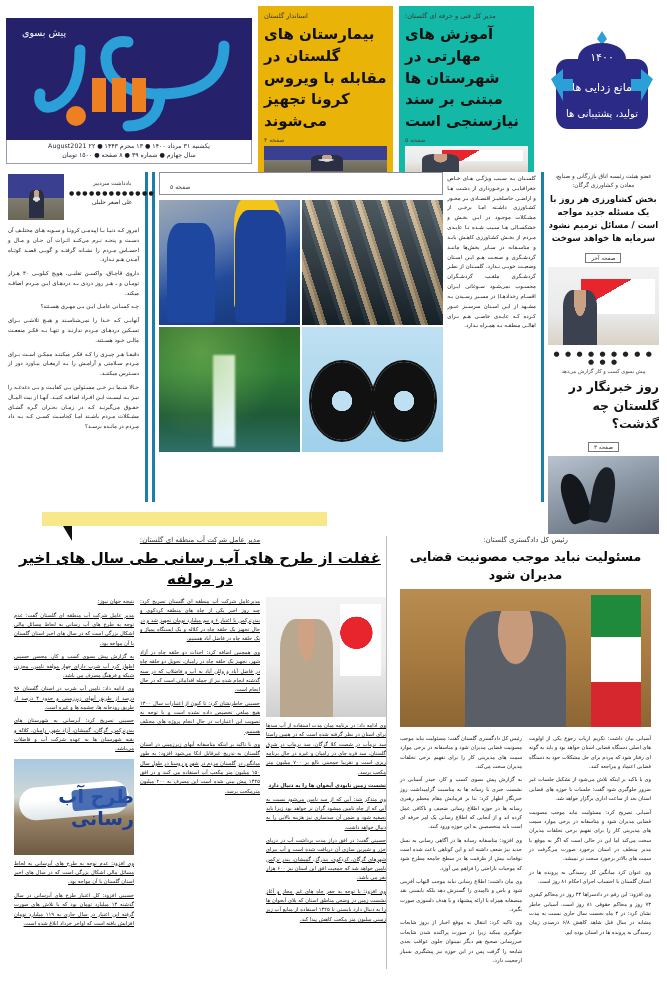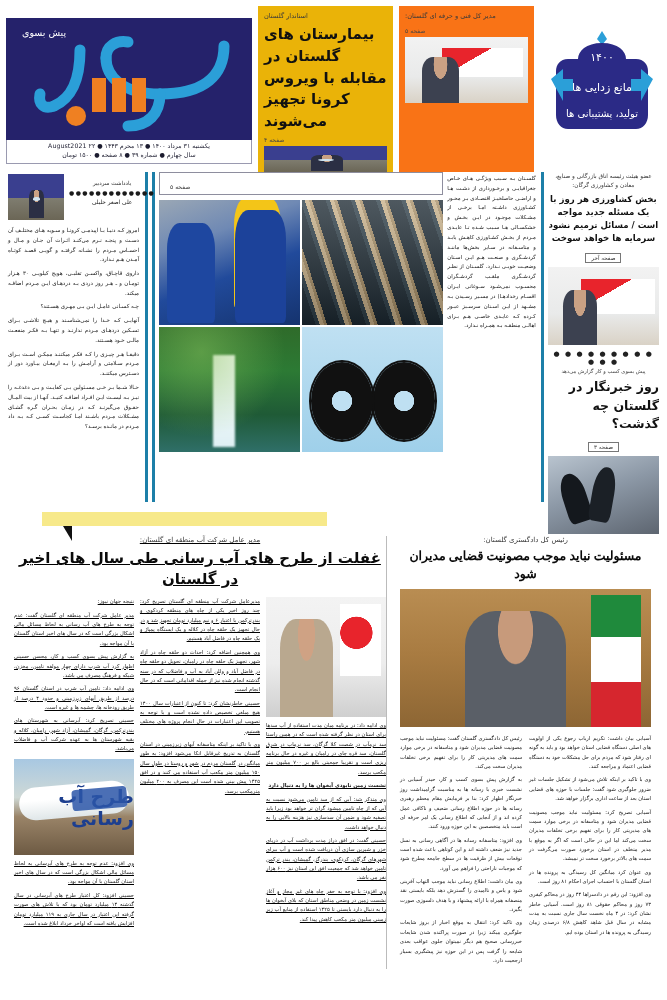--- a/index.html
+++ b/index.html
@@ -58,21 +58,21 @@
   }
 
   
   .teaser {
     width: 138px;
     margin-left: 6px;
     padding: 6px 6px 0;
     display: flex; flex-direction: column;
   }
   .teaser.pink { background: #eab308; }
-  .teaser.white { background: #f97316; }
+  .teaser.white { background: #14b8a6; }
   .teaser-kicker {
     font-size: 6.6px; color: #3a3a3a;
     text-align: left; margin-bottom: 4px;
   }
   .teaser-head {
     font-size: 15px; font-weight: bold; line-height: 1.45;
     color: #111; text-align: left; letter-spacing: -.2px;
   }
   .teaser-page {
     font-size: 6px; color: #444; margin: 3px 0 3px; text-align: left;
@@ -183,21 +183,21 @@
   .lower { display: flex; flex-direction: row-reverse; padding: 0 8px; }
 
   .lower-right { width: 378px; padding-left: 6px; text-decoration: underline; }
   .lower-left  { width: 265px; border-left: 1px solid #bbb; padding-left: 13px; }
 
   .sec-kicker { font-size: 7px; color: #333; text-align: center; margin-bottom: 4px; }
   .sec-head {
     font-size: 15px; font-weight: bold; color: #0a0a0a;
     text-align: center; letter-spacing: -.3px; line-height: 1.4;
   }
-  .sec-head.sm { font-size: 12.5px; font-family: Liberation Serif, serif; }
+  .sec-head.sm { font-size: 12.5px; }
 
   .cols3 { display: flex; flex-direction: row-reverse; gap: 6px; margin-top: 7px; }
   .cols2 { display: flex; flex-direction: row-reverse; gap: 7px; margin-top: 7px; }
   .col { flex: 1; }
   .col .body, .coltext {
     font-size: 5.2px; line-height: 1.8; text-align: justify; color: #151515;
   }
   .col .body p, .coltext p { margin-bottom: 4px; }
   .lead { font-size: 5.4px; }
 
@@ -304,20 +304,21 @@
 
     <div class="teaser pink">
       <div class="teaser-kicker">استاندار گلستان</div>
       <div class="teaser-head">بیمارستان های گلستان در مقابله با ویروس کرونا تجهیز می‌شوند</div>
       <div class="teaser-page">صفحه ۴</div>
       <div class="teaser-photo p-meeting"></div>
     </div>
 
     <div class="teaser white">
       <div class="teaser-kicker">مدیر کل فنی و حرفه ای گلستان:</div>
+      <div class="teaser-head">آموزش های مهارتی در شهرستان ها مبتنی بر سند نیازسنجی است</div>
       <div class="teaser-page">صفحه ۵</div>
       <div class="teaser-photo p-banner"></div>
     </div>
 
     <div class="emblem-cell">
       <svg class="emblem" viewBox="0 0 114 124">
         <path d="M57 4 l5 8 -5 6 -5 -6z" fill="#2b9fd8"></path>
         <path d="M57 16 c16 0 24 8 24 16 l10 0 c8 0 12 6 12 12 v44
                  c0 8 -5 14 -12 14 h-68 c-7 0 -12 -6 -12 -14 v-44
                  c0 -6 4 -12 12 -12 h10 c0 -8 8 -16 24 -16z" fill="#2b2a86"></path>
@@ -390,21 +391,21 @@
 
   <div class="divider-band">
     <div class="ybar"></div>
     <div class="tri"></div>
   </div>
 
   <div class="lower">
 
     <div class="lower-right">
       <div class="sec-kicker">مدیر عامل شرکت آب منطقه ای گلستان:</div>
-      <div class="sec-head">غفلت از طرح های آب رسانی طی سال های اخیر در گلستان</div>
+      <div class="sec-head">غفلت از طرح های آب رسانی طی سال های اخیر در مولفه</div>
 
       <div class="cols3">
         <div class="col">
           <div class="coltext">
             <p class="lead">نتیجه جهان نیوز:</p>
             <p>مدیر عامل شرکت آب منطقه ای گلستان گفت: عدم توجه به طرح های آب رسانی به لحاظ مسائل مالی اشکال بزرگی است که در سال های اخیر استان گلستان با آن مواجه بود.</p>
             <p>به گزارش پیش بسوی کسب و کار، محسن حسینی اظهار کرد آب شرب دارای چهار مولفه تامین، مخزن، شبکه و فرهنگ مصرف می باشد.</p>
             <p>وی ادامه داد: تامین آب شرب در استان گلستان ۹۶ درصد از طریق آبهای زیرزمینی و حدود ۴ درصد از طریق رودخانه ها، چشمه ها و غیره است.</p>
             <p>حسینی تصریح کرد: آبرسانی به شهرستان های بندرترکمن، گرگان، گمیشان، آزاد شهر، رامیان، کلاله و بقیه شهرستان ها به عهده شرکت آب و فاضلاب می‌باشد.</p>
           </div>

